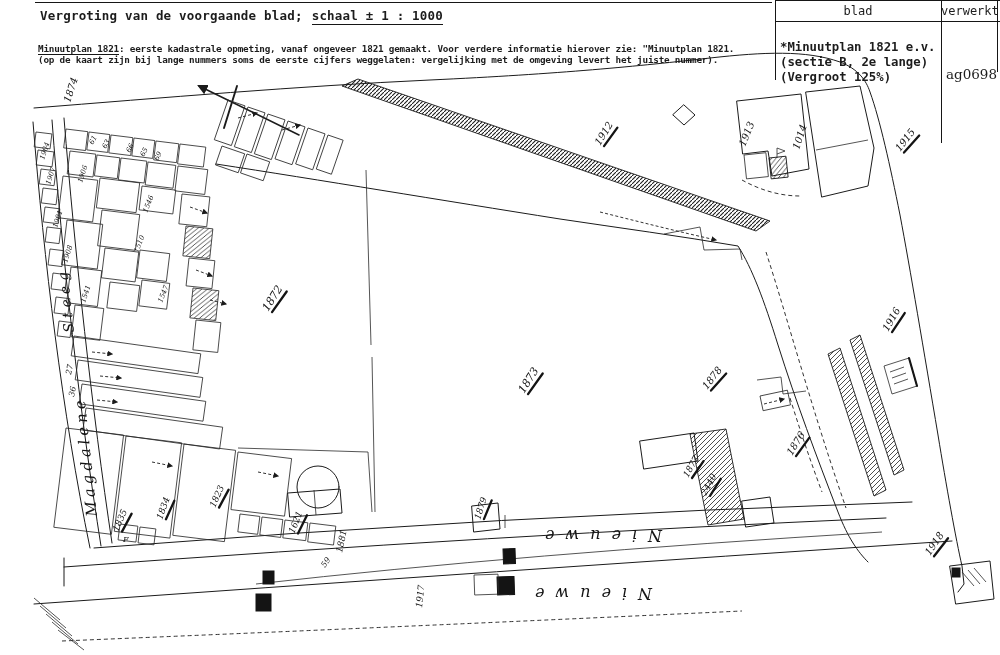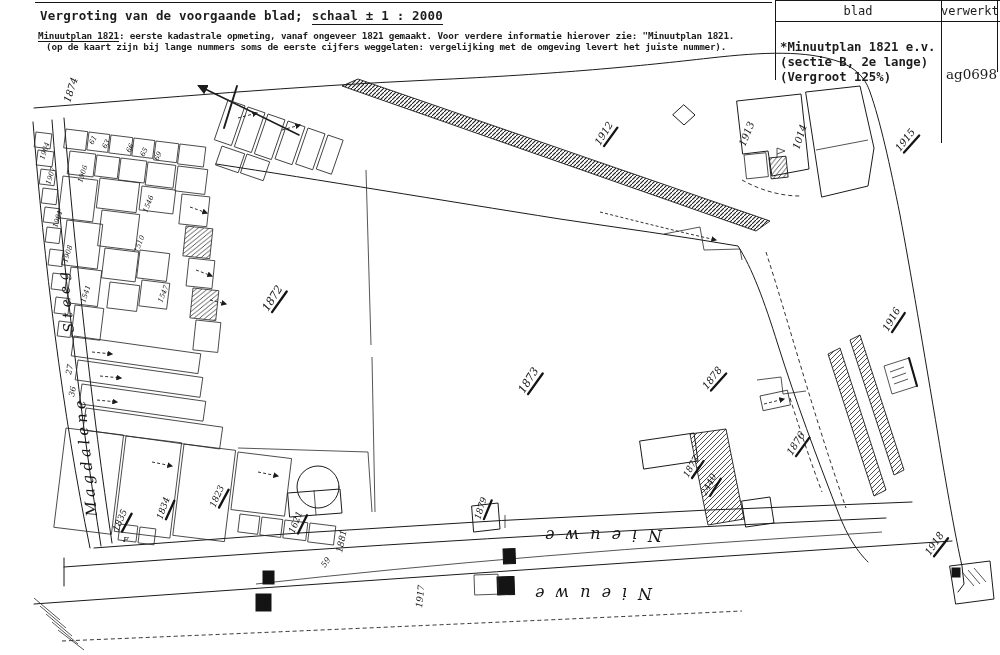--- a/index.html
+++ b/index.html
@@ -6,21 +6,21 @@
   body{
     width:1000px;height:655px;position:relative;overflow:hidden;
     background:#ffffff;color:#1c1c1c;
     font-family:"DejaVu Sans Mono", monospace;
   }
   .abs{position:absolute;}
   
   .top-rule{left:35px;top:2px;width:737px;height:0;border-top:1.6px solid #161616;}
   .hdr-title{left:40px;top:8px;font:700 12.5px "DejaVu Sans Mono", monospace;letter-spacing:.2px;white-space:nowrap;}
   .hdr-title .scale{margin-left:9px;border-bottom:1.6px solid #161616;padding-bottom:1px;}
-  .hdr-notes{left:38px;top:30px;font:700 9.3px "DejaVu Sans Mono", monospace;letter-spacing:-.2px;line-height:11px;white-space:nowrap;text-align:center;}
+  .hdr-notes{left:38px;top:43px;font:700 9.3px "DejaVu Sans Mono", monospace;letter-spacing:-.2px;line-height:11px;white-space:nowrap;}
   .uline{border-bottom:1.2px solid #161616;}
   
   .t-line{background:#161616;}
   .t-top{left:775px;top:0;width:225px;height:1.4px;}
   .t-sep{left:775px;top:21px;width:225px;height:1.3px;}
   .t-left{left:775px;top:0;width:1.4px;height:80px;}
   .t-div{left:941px;top:0;width:1.3px;height:143px;}
   .t-right{left:997px;top:0;width:1.3px;height:72px;}
   .t-h{top:4px;font:500 12px "DejaVu Sans Mono", monospace;text-align:center;}
   .t-h-bron{left:775px;width:166px;}
@@ -37,21 +37,21 @@
   .darrow{stroke:#1b1b1b;fill:none;stroke-width:.9;stroke-dasharray:3 2.2;marker-end:url(#arr);}
   .parcel-label{font-family:"DejaVu Serif",serif;font-style:italic;fill:#141414;}
   .street-label{font-family:"DejaVu Serif",serif;font-style:italic;fill:#141414;}
   .label-flourish{stroke:#141414;stroke-width:2.3;stroke-linecap:round;}
 </style>
 </head>
 <body>
 
 <div class="abs top-rule"></div>
 <div class="abs hdr-title">
-  <span>Vergroting van de voorgaande blad;</span><span class="scale">schaal ± 1 : 2000</span>
+  <span>Vergroting van de voorgaande blad;</span><span class="scale">schaal ± 1 : 1000</span>
 </div>
 <div class="abs hdr-notes">
   <div><span class="uline">Minuutplan 1821</span><span>: eerste kadastrale opmeting, vanaf ongeveer 1821 gemaakt. Voor verdere informatie hierover zie: "Minuutplan 1821.</span></div>
   <div>(op de kaart zijn bij lange nummers soms de eerste cijfers weggelaten: vergelijking met de omgeving levert het juiste nummer).</div>
 </div>
 
 <div class="abs t-line t-top"></div>
 <div class="abs t-line t-sep"></div>
 <div class="abs t-line t-left"></div>
 <div class="abs t-line t-div"></div>

